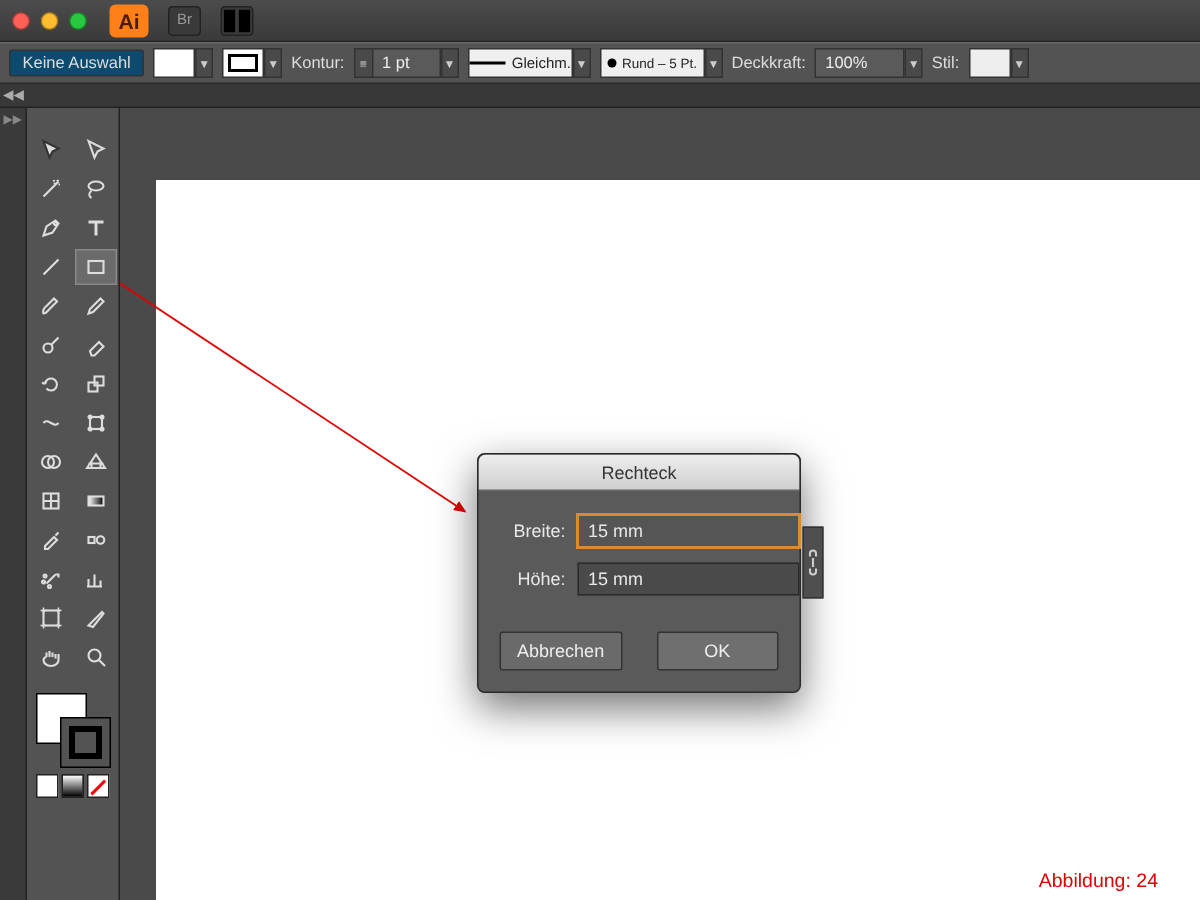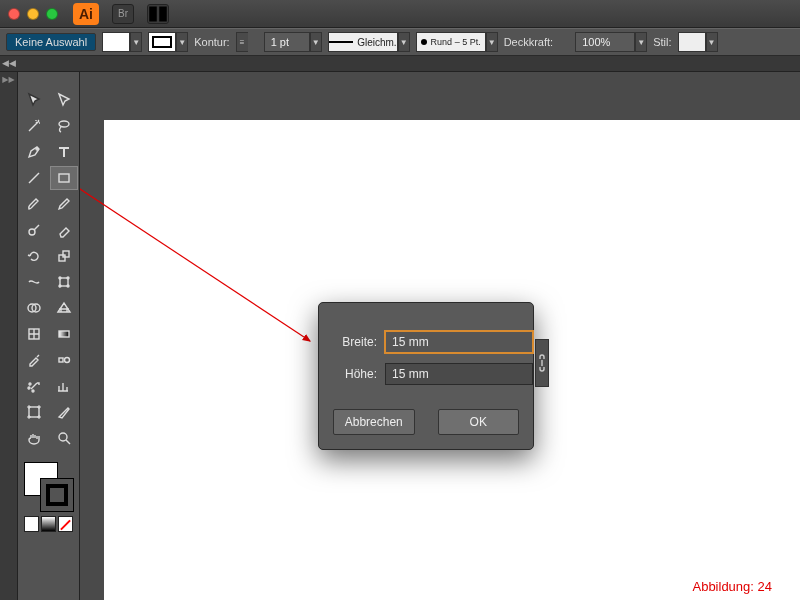--- a/index.html
+++ b/index.html
@@ -19,21 +19,21 @@
   
   .controlbar{
     height:28px;background:#535353;border-top:1px solid #666;border-bottom:1px solid #2a2a2a;
     display:flex;align-items:center;padding:0 6px;gap:6px;color:#ddd;font-size:11px;white-space:nowrap;overflow:hidden;
   }
   .cb-label{background:#0c4a6e;border:1px solid #333;border-radius:2px;padding:2px 8px;}
   .cb-swatch{width:28px;height:20px;border:1px solid #333;background:#fff;display:inline-block;}
   .cb-swatch.inner{position:relative;background:#fff;}
   .cb-swatch.inner::after{content:"";position:absolute;inset:3px;border:2px solid #000;}
   .cb-drop{width:12px;height:20px;border:1px solid #333;background:#4a4a4a;display:flex;align-items:center;justify-content:center;font-size:8px;color:#ccc;}
-  .cb-field{height:20px;background:#5a5a5a;border:1px solid #333;color:#eee;padding:0 6px;display:flex;align-items:center;font-size:11px;margin-left:16px;}
+  .cb-field{height:20px;background:#5a5a5a;border:1px solid #333;color:#eee;padding:0 6px;display:flex;align-items:center;font-size:11px;}
   .cb-combo{display:flex;align-items:center;}
   .cb-stroke-preview{width:70px;height:20px;border:1px solid #333;background:#efefef;display:flex;align-items:center;justify-content:center;font-size:10px;color:#222;}
   .cb-stroke-preview .ln{width:30px;height:2px;background:#000;margin-right:4px;}
   .cb-brush{width:70px;height:20px;border:1px solid #333;background:#efefef;display:flex;align-items:center;justify-content:center;font-size:9px;color:#222;}
   .cb-brush .dot{width:6px;height:6px;background:#000;border-radius:50%;margin-right:4px;}
   .cb-right-btn{width:28px;height:20px;border:1px solid #333;background:#5a5a5a;}
 
   
   .subbar{height:16px;background:#383838;border-bottom:1px solid #222;}
   .subbar .expander{width:14px;height:14px;margin-left:2px;display:flex;align-items:center;justify-content:center;color:#aaa;font-size:9px;}
@@ -67,21 +67,21 @@
   .ms.none::after{content:"";position:absolute;left:0;right:0;top:50%;height:2px;background:red;transform:rotate(-45deg);}
 
   
   .dialog{
     position:absolute;left:238px;top:230px;width:216px;
     background:#5a5a5a;border:1px solid #2a2a2a;border-radius:5px;
     box-shadow:0 10px 28px rgba(0,0,0,.55);
   }
   .dlg-title{height:24px;background:linear-gradient(#eee,#cfcfcf);border-radius:5px 5px 0 0;
     display:flex;align-items:center;justify-content:center;color:#333;font-size:12px;border-bottom:1px solid #999;}
-  .dlg-body{padding:28px 14px 10px;}
+  .dlg-body{padding:16px 14px 10px;}
   .dlg-row{display:flex;align-items:center;gap:8px;margin-bottom:10px;}
   .dlg-row label{width:44px;text-align:right;color:#e8e8e8;font-size:12px;}
   .dlg-input{flex:1;height:22px;background:#4a4a4a;border:1px solid #2a2a2a;color:#e8e8e8;font-size:12px;padding:0 6px;}
   .dlg-input.focus{outline:2px solid #d98b2f;outline-offset:-1px;background:#555;}
   .link-btn{width:22px;height:48px;border:1px solid #333;background:#4f4f4f;display:flex;align-items:center;justify-content:center;color:#ccc;font-size:13px;margin-left:2px;}
   .dlg-fields{display:flex;align-items:center;}
   .dlg-fields-col{flex:1;}
   .dlg-btns{display:flex;gap:23px;justify-content:flex-start;padding:4px 14px 14px;}
   .dlg-btn{flex:1;height:26px;background:#6a6a6a;border:1px solid #333;color:#eee;font-size:12px;display:flex;align-items:center;justify-content:center;border-radius:2px;}
   .dlg-btn:last-child{background:#6f6f6f;}
@@ -356,20 +356,21 @@
       <defs>
         <marker id="ah" markerWidth="8" markerHeight="8" refX="6" refY="3" orient="auto">
           <path d="M0 0L7 3L0 6z" fill="#e10000"></path>
         </marker>
       </defs>
       <line x1="-6" y1="113" x2="230" y2="269" stroke="#e10000" stroke-width="1.2" marker-end="url(#ah)"></line>
       <line x1="242" y1="274" x2="322" y2="340" stroke="#e10000" stroke-width="1.2" marker-end="url(#ah)"></line>
     </svg>
 
     <div class="dialog">
+      <div class="dlg-title">Rechteck</div>
       <div class="dlg-body">
         <div class="dlg-fields">
           <div class="dlg-fields-col">
             <div class="dlg-row">
               <label>Breite:</label>
               <input class="dlg-input focus" value="15 mm" style="">
             </div>
             <div class="dlg-row">
               <label>Höhe:</label>
               <input class="dlg-input" value="15 mm" style="">

